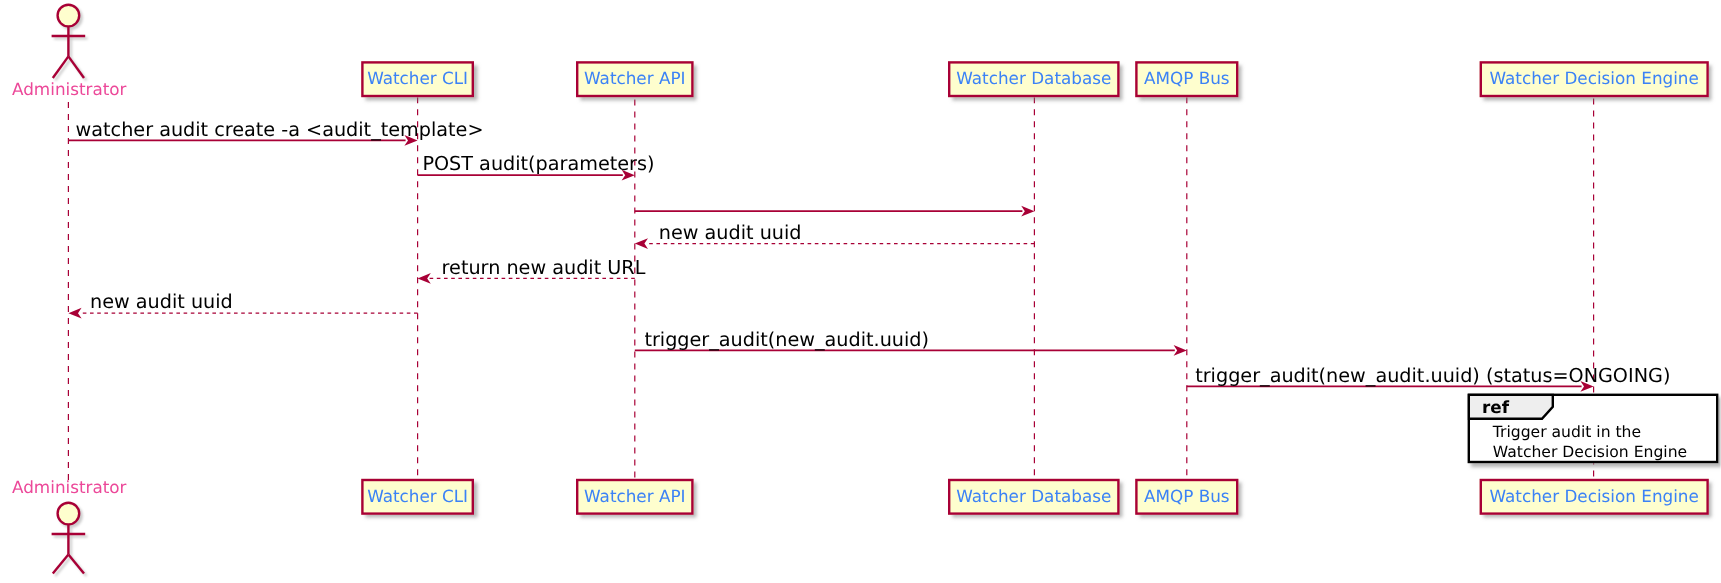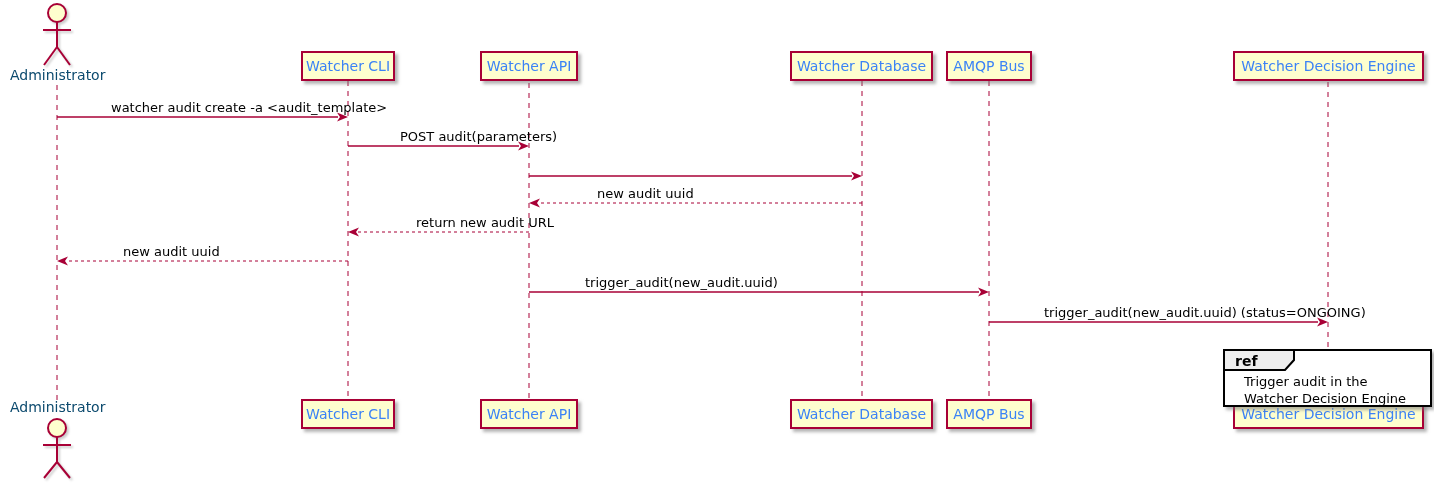--- a/index.html
+++ b/index.html
@@ -7,30 +7,29 @@
     position:relative;width:1434px;height:486px;background:#fff;
     font-family:"DejaVu Sans","Liberation Sans",sans-serif;overflow:hidden;
   }
   .layer{position:absolute;left:0;top:0;}
   .pbox{
     position:absolute;height:26px;background:#FEFECE;border:2px solid #A80036;
     box-shadow:3px 3px 3px rgba(120,120,120,.55);
     color:#3b82f6;font-size:14px;line-height:26px;text-align:center;white-space:nowrap;
   }
   .msg{
-    position:absolute;font-size:13px;color:#000;white-space:nowrap;line-height:15px;margin-left:48px;
+    position:absolute;font-size:16px;color:#000;white-space:nowrap;line-height:15px;
   }
   .actor-label{
-    position:absolute;font-size:14px;color:#0c4a6e;white-space:nowrap;
+    position:absolute;font-size:14px;color:#ec4899;white-space:nowrap;
     width:94px;text-align:center;line-height:15px;
   }
   .refbox{
     position:absolute;background:#fff;border:2px solid #000;
     box-shadow:3px 3px 3px rgba(120,120,120,.55);
-    margin-top:21px;
   }
   .reftab-label{
     position:absolute;left:10px;top:1px;font-size:14px;font-weight:bold;color:#000;line-height:19px;
   }
   .refcontent{
     position:absolute;left:19px;top:22px;font-size:13px;color:#000000;line-height:17px;white-space:nowrap;
   }
   svg line.life{stroke:#A80036;stroke-width:1;stroke-dasharray:5,5;}
   svg line.arrow{stroke:#A80036;stroke-width:1.5;}
   svg line.arrow.dashed{stroke-dasharray:3,3;stroke-width:1;}

